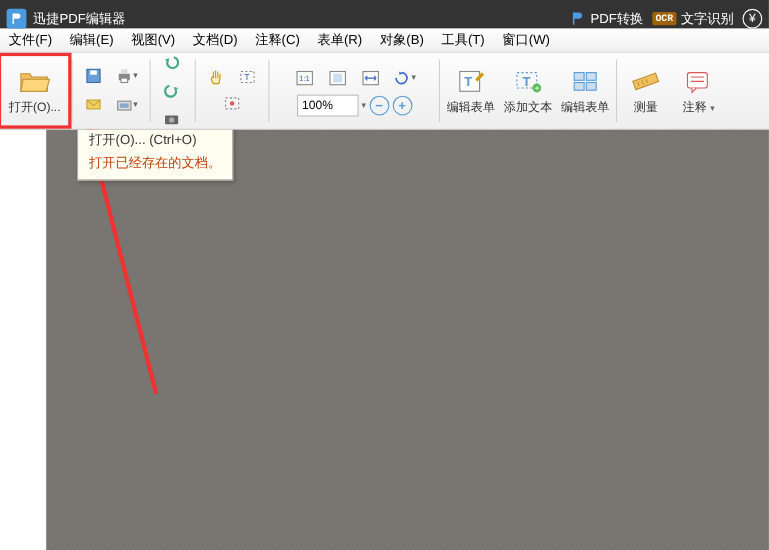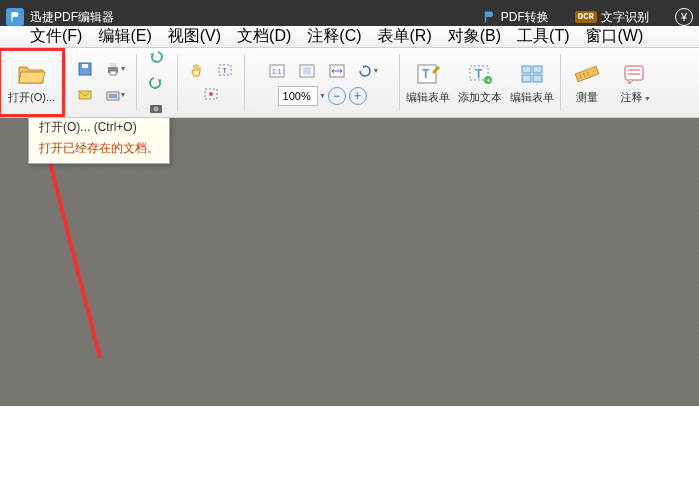--- a/index.html
+++ b/index.html
@@ -2,45 +2,45 @@
 <html><head>
 <meta charset="utf-8">
 <style>
 * { margin: 0; padding: 0; box-sizing: border-box; font-family: "Microsoft YaHei", sans-serif; }
 body { width: 699px; height: 500px; overflow: hidden; background: #fff; }
 
 .titlebar { height: 26px; background: #333; color: #fff; display: flex; align-items: flex-end; padding: 0 6px; font-size: 12px; }
 .titlebar .logo { width: 18px; height: 18px; background: #4a9be0; border-radius: 3px; margin-right: 6px; display: flex; align-items: center; justify-content: center; }
 .titlebar .logo svg { width: 12px; height: 12px; }
 .titlebar .title { flex: 1; }
-.titlebar .right-items { display: flex; align-items: center; gap: 26px; }
+.titlebar .right-items { display: flex; align-items: center; gap: 8px; }
 .titlebar .right-item { display: flex; align-items: center; gap: 4px; cursor: pointer; }
 .titlebar .icon-box { width: 16px; height: 16px; display: flex; align-items: center; justify-content: center; }
 .ocr-badge { background: #a16207; color: #fff; font-size: 9px; padding: 1px 3px; border-radius: 2px; font-weight: bold; font-family: Liberation Mono, monospace; }
 .yen-circle { width: 18px; height: 18px; border: 1.5px solid #fff; border-radius: 50%; display: flex; align-items: center; justify-content: center; font-size: 11px; }
 
-.menubar { height: 22px; background: linear-gradient(#fefefe, #f0f0f0); border-bottom: 1px solid #d0d0d0; display: flex; align-items: center; padding: 0 22px; font-size: 16px; }
+.menubar { height: 22px; background: linear-gradient(#fefefe, #f0f0f0); border-bottom: 1px solid #d0d0d0; display: flex; align-items: center; padding: 0 0; font-size: 12px; }
 .menubar .menu-item { padding: 2px 8px; cursor: pointer; }
 
 .toolbar { height: 70px; background: linear-gradient(#fdfdfd, #eeeeee); border-bottom: 1px solid #ccc; display: flex; align-items: stretch; padding: 2px 0; font-size: 11px; }
 .tool-group { display: flex; flex-direction: column; align-items: center; justify-content: center; padding: 2px 4px; position: relative; }
 .tool-sep { width: 1px; background: #d0d0d0; margin: 4px 2px; }
 .big-btn { display: flex; flex-direction: column; align-items: center; justify-content: center; padding: 2px 4px; cursor: pointer; border-radius: 3px; min-width: 48px; }
 .big-btn .icn { width: 32px; height: 28px; display: flex; align-items: center; justify-content: center; margin-bottom: 2px; }
 .big-btn .lbl { font-size: 11px; color: #333; white-space: nowrap; }
 .small-grid { display: grid; grid-template-columns: repeat(2, 28px); grid-auto-rows: 24px; gap: 2px; }
 .small-btn { width: 26px; height: 22px; display: flex; align-items: center; justify-content: center; cursor: pointer; border-radius: 2px; }
-.zoom-input { width: 40px; height: 20px; border: 1px solid #bbb; font-size: 11px; padding: 0 4px; }
+.zoom-input { width: 56px; height: 20px; border: 1px solid #bbb; font-size: 11px; padding: 0 4px; }
 .zoom-row { display: flex; align-items: center; gap: 3px; }
 .circ-btn { width: 18px; height: 18px; border: 1.5px solid #5a9bd5; border-radius: 50%; display: flex; align-items: center; justify-content: center; cursor: pointer; color: #5a9bd5; font-size: 12px; font-weight: bold; }
 
 .open-highlight { position: absolute; top: -2px; left: -2px; right: -2px; bottom: -2px; border: 3px solid #e33; pointer-events: none; z-index: 5; }
 .open-group { position: relative; }
 
-.canvas-area { position: relative; height: 288px; background: #787470; overflow: hidden; }
+.canvas-area { position: relative; height: 382px; background: #787470; overflow: hidden; margin-left: 42px; }
 .canvas-area::after { content: ""; position: absolute; inset: 0; background-image: repeating-linear-gradient(45deg, rgba(255,255,255,0.02) 0 1px, transparent 1px 3px); }
 
 .tooltip { position: absolute; background: #fffef0; border: 1px solid #aaa; padding: 6px 10px; font-size: 12px; color: #333; z-index: 20; box-shadow: 2px 2px 4px rgba(0,0,0,0.2); }
 .tooltip .tt-title { font-weight: normal; margin-bottom: 4px; }
 .tooltip .tt-body { color: #c2410c; }
 
 .arrow { position: absolute; z-index: 15; pointer-events: none; }
 
 .dd-arrow { font-size: 8px; color: #666; }
 </style>

